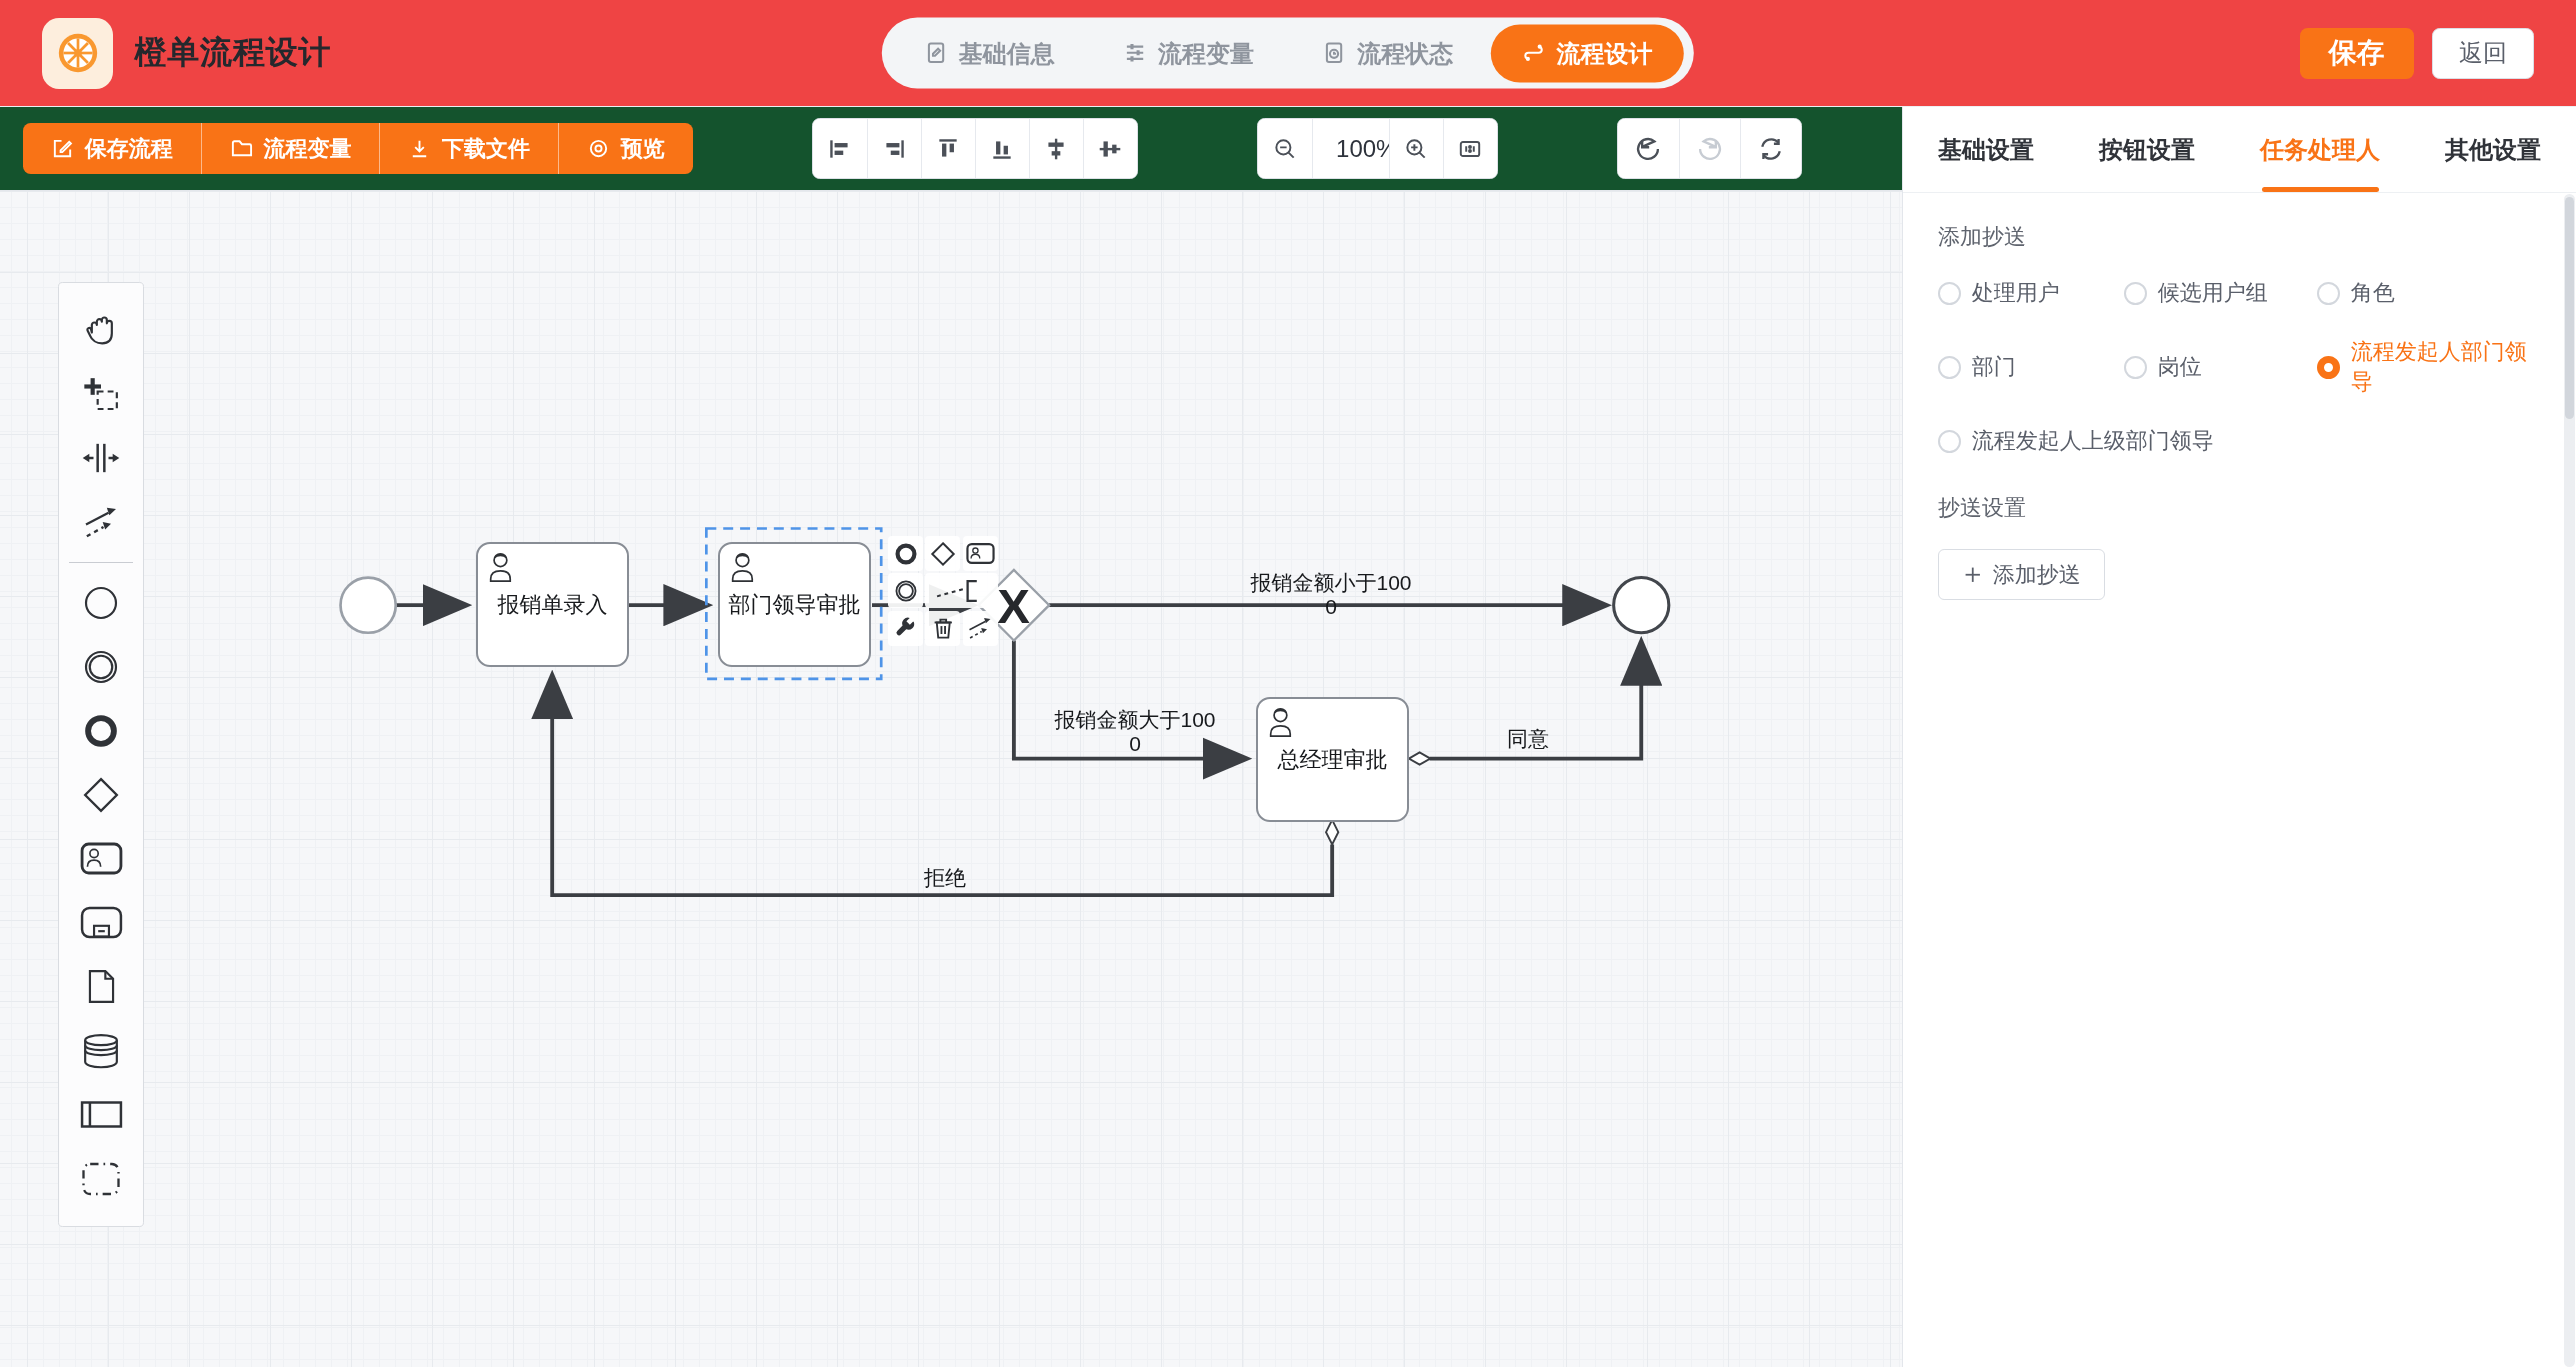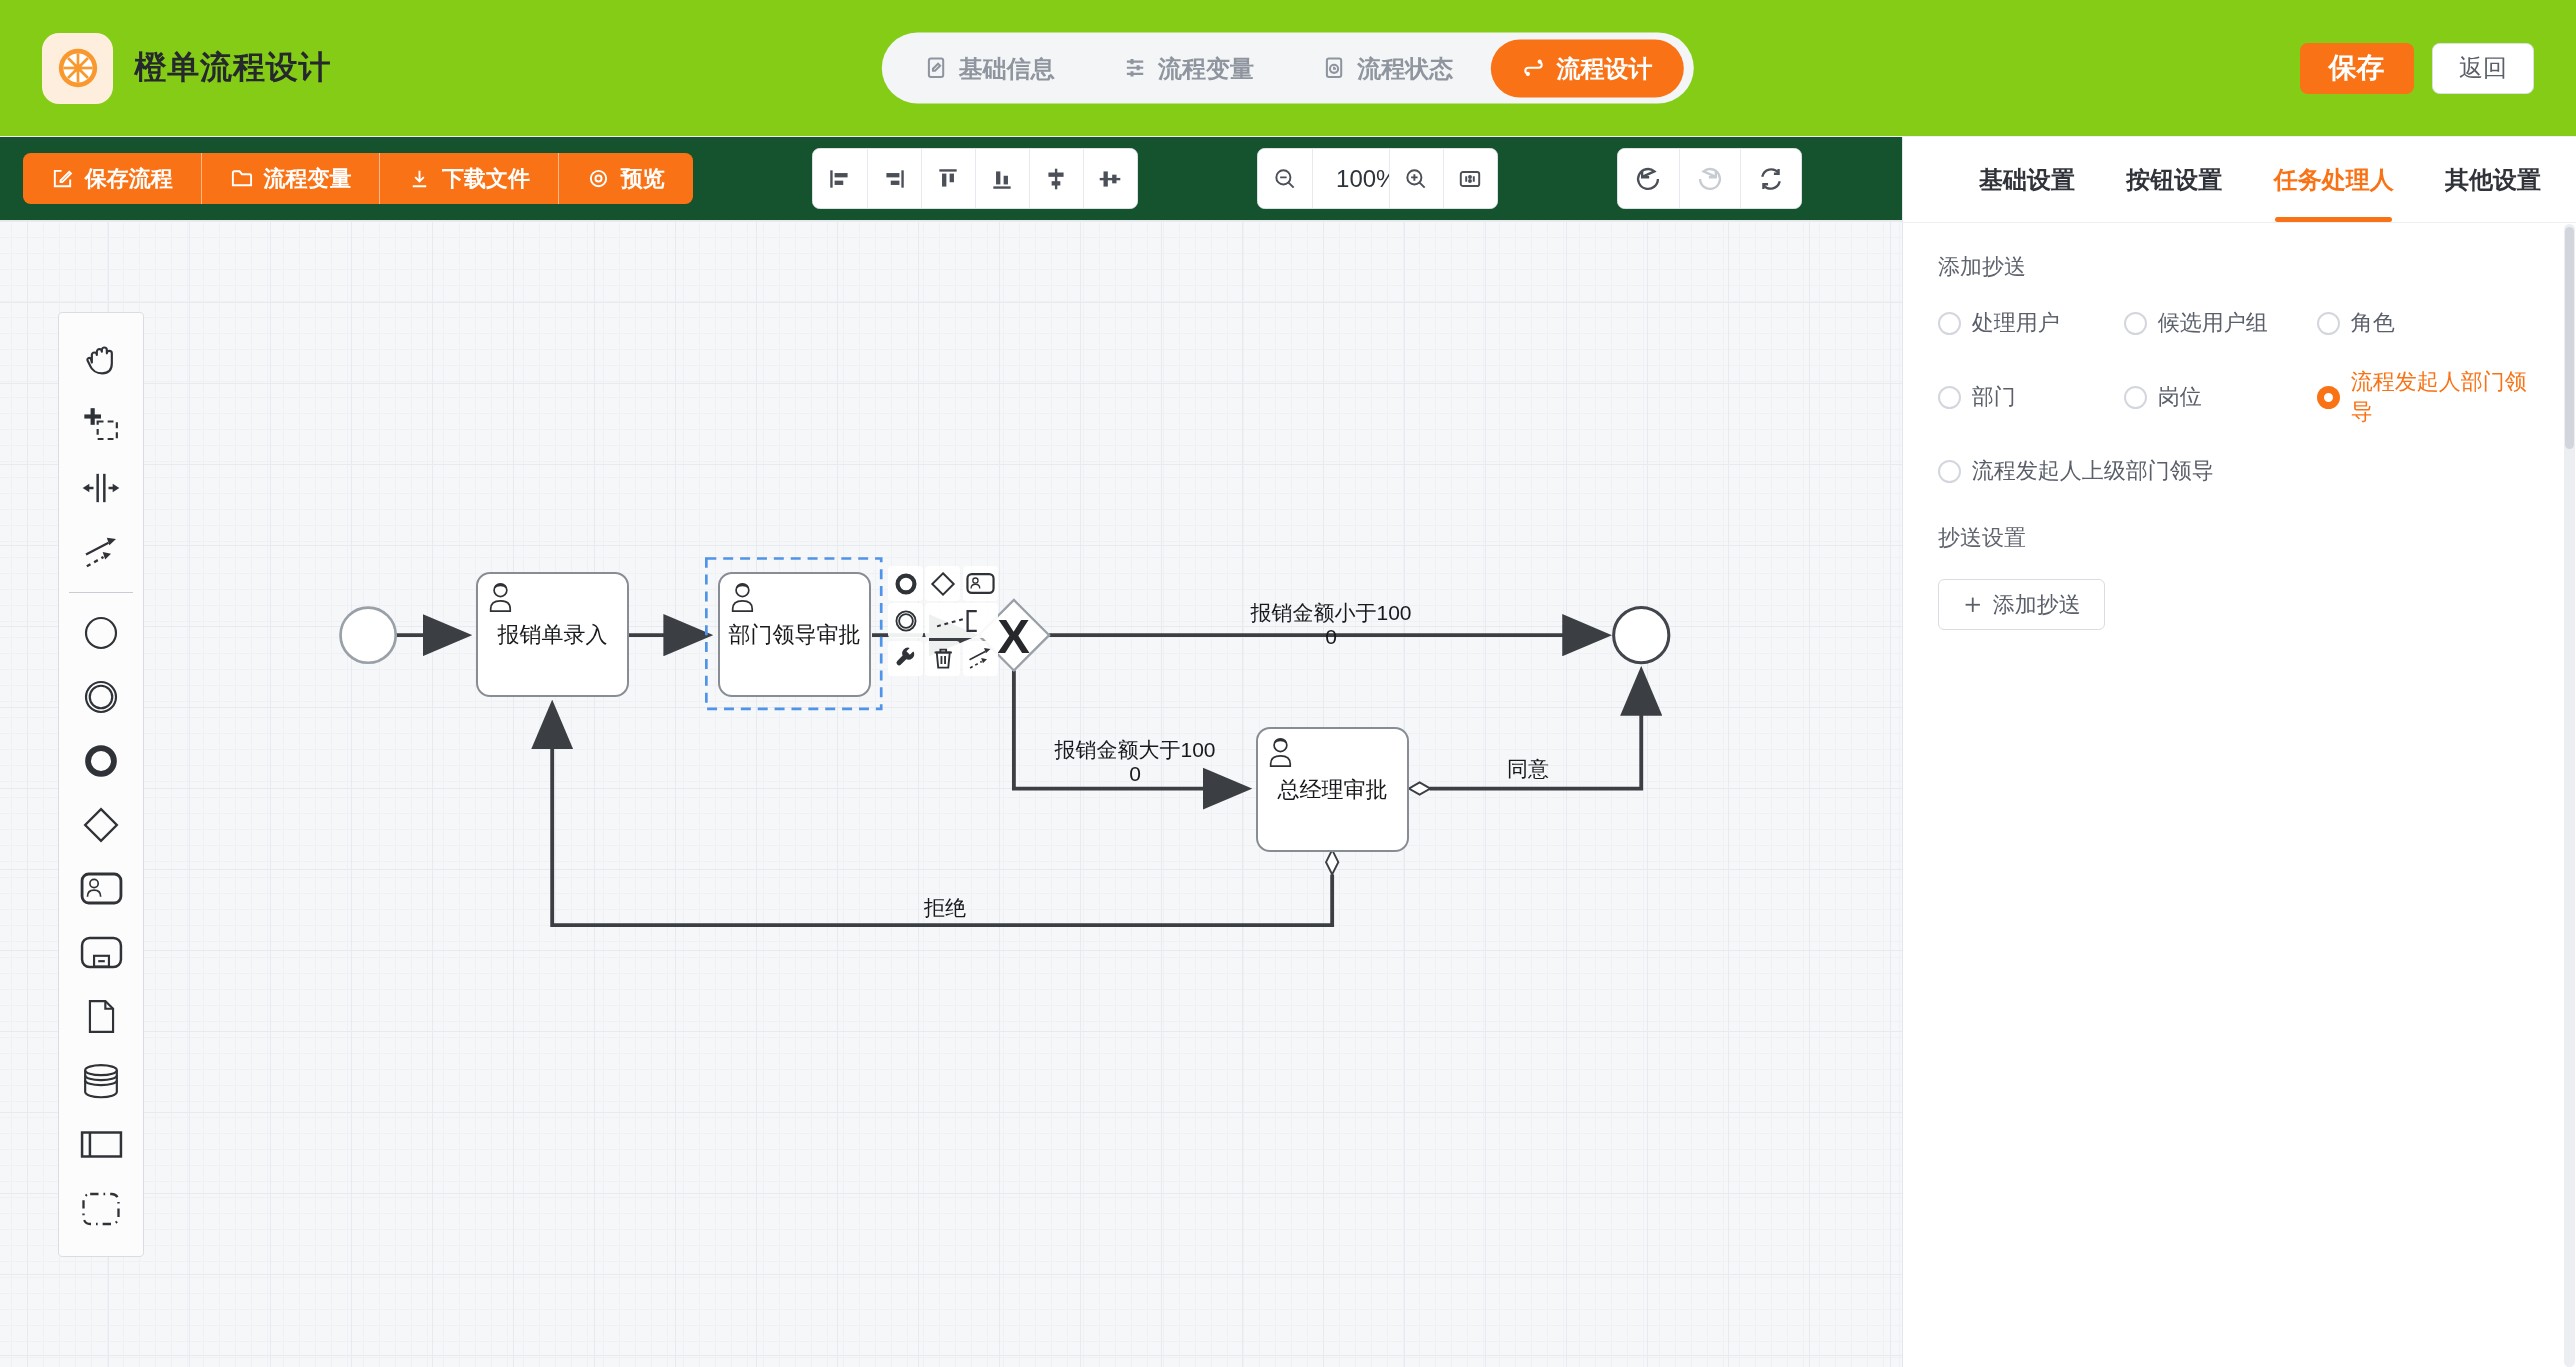--- a/index.html
+++ b/index.html
@@ -1,21 +1,21 @@
 <!DOCTYPE html>
 <html style="font-size:12.3px"><head>
 <meta charset="utf-8">
 <style>
   * { margin:0; padding:0; box-sizing:border-box; }
   html,body { width:2576px; height:1367px; overflow:hidden;
     font-family:"Liberation Sans","DejaVu Sans",sans-serif; background:#eef0f4; }
   .app { width:2576px; height:1367px; display:flex; flex-direction:column; }
 
   
-  .header { height:137px; background:#84cc16; display:flex; align-items:center;
+  .header { height:107px; background:#ef4444; display:flex; align-items:center;
     padding:0 42px; border-bottom:1.5px solid #edf0f4; position:relative; z-index:5; }
   .logo { width:71px; height:71px; border-radius:17px; background:#fdeedd;
     display:flex; align-items:center; justify-content:center; margin-right:21.5px; }
   .app-title { font-size:32px; font-weight:bold; color:#25282d; letter-spacing:0.8px; }
   .nav-pill { position:absolute; left:50%; top:50%; transform:translate(-50%,-50%);
     background:#f3f5f7; border-radius:37px; height:71px; display:flex; align-items:center;
     padding:0 10.7px; gap:6.1px; }
   .nav-item { display:flex; align-items:center; gap:10.7px; color:#8f959e; font-size:24px;
     font-weight:bold; padding:0 31px; height:58px; border-radius:31px; cursor:pointer; }
   .nav-item svg { stroke:#8f959e; }
@@ -82,21 +82,21 @@
   .pad-cell { width:35px; height:35px; background:rgba(255,255,255,.92); border-radius:3.8px;
     display:flex; align-items:center; justify-content:center; cursor:pointer; color:#2f3237; }
   .pad-cell.wide { width:73px; }
 
   
   .panel { width:674px; background:#fff; border-left:1.5px solid #e3e6eb; display:flex;
     flex-direction:column; position:relative; }
   .panel-tabs { height:86px; display:flex; align-items:stretch; padding:0 35px;
     justify-content:space-between; border-bottom:1.5px solid #edf0f3; flex:none; }
   .ptab { display:flex; align-items:center; font-size:24px; font-weight:bold;
-    color:#303339; position:relative; cursor:pointer;margin-left:41px; }
+    color:#303339; position:relative; cursor:pointer; }
   .ptab.active { color:#f97316; }
   .ptab.active::after { content:""; position:absolute; left:1.5px; right:1.5px; bottom:0;
     height:5.4px; background:#f97316; border-radius:3.1px; }
   .panel-body { padding:29px 35px; }
   .section-label { font-size:22px; color:#5f646e; margin-bottom:26px; }
   .radio-grid { display:grid; grid-template-columns:186px 193px 1fr; row-gap:29px;
     margin-bottom:37px; }
   .radio-opt { display:flex; align-items:center; gap:10.7px; font-size:22px; color:#5a5f6a;
     cursor:pointer; }
   .radio-opt .radio { width:23px; height:23px; border-radius:50%; background:#fff;

